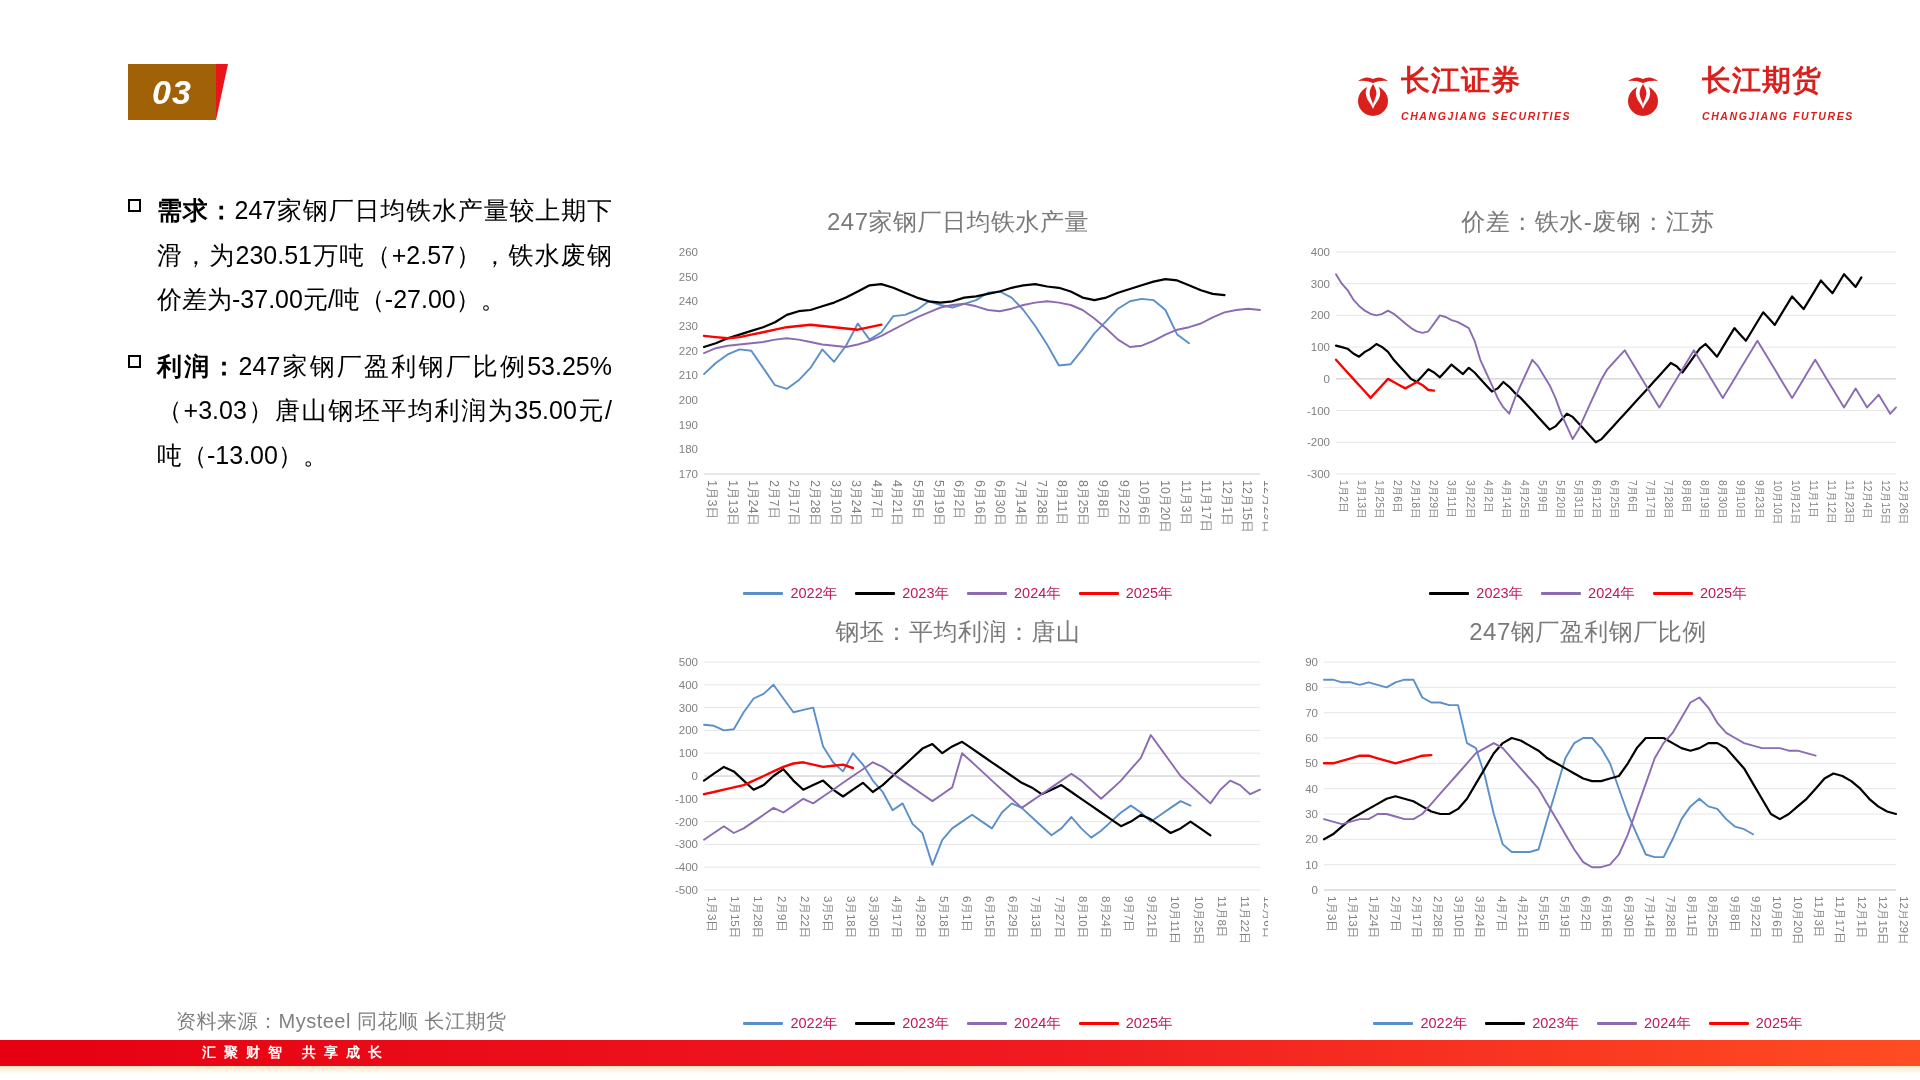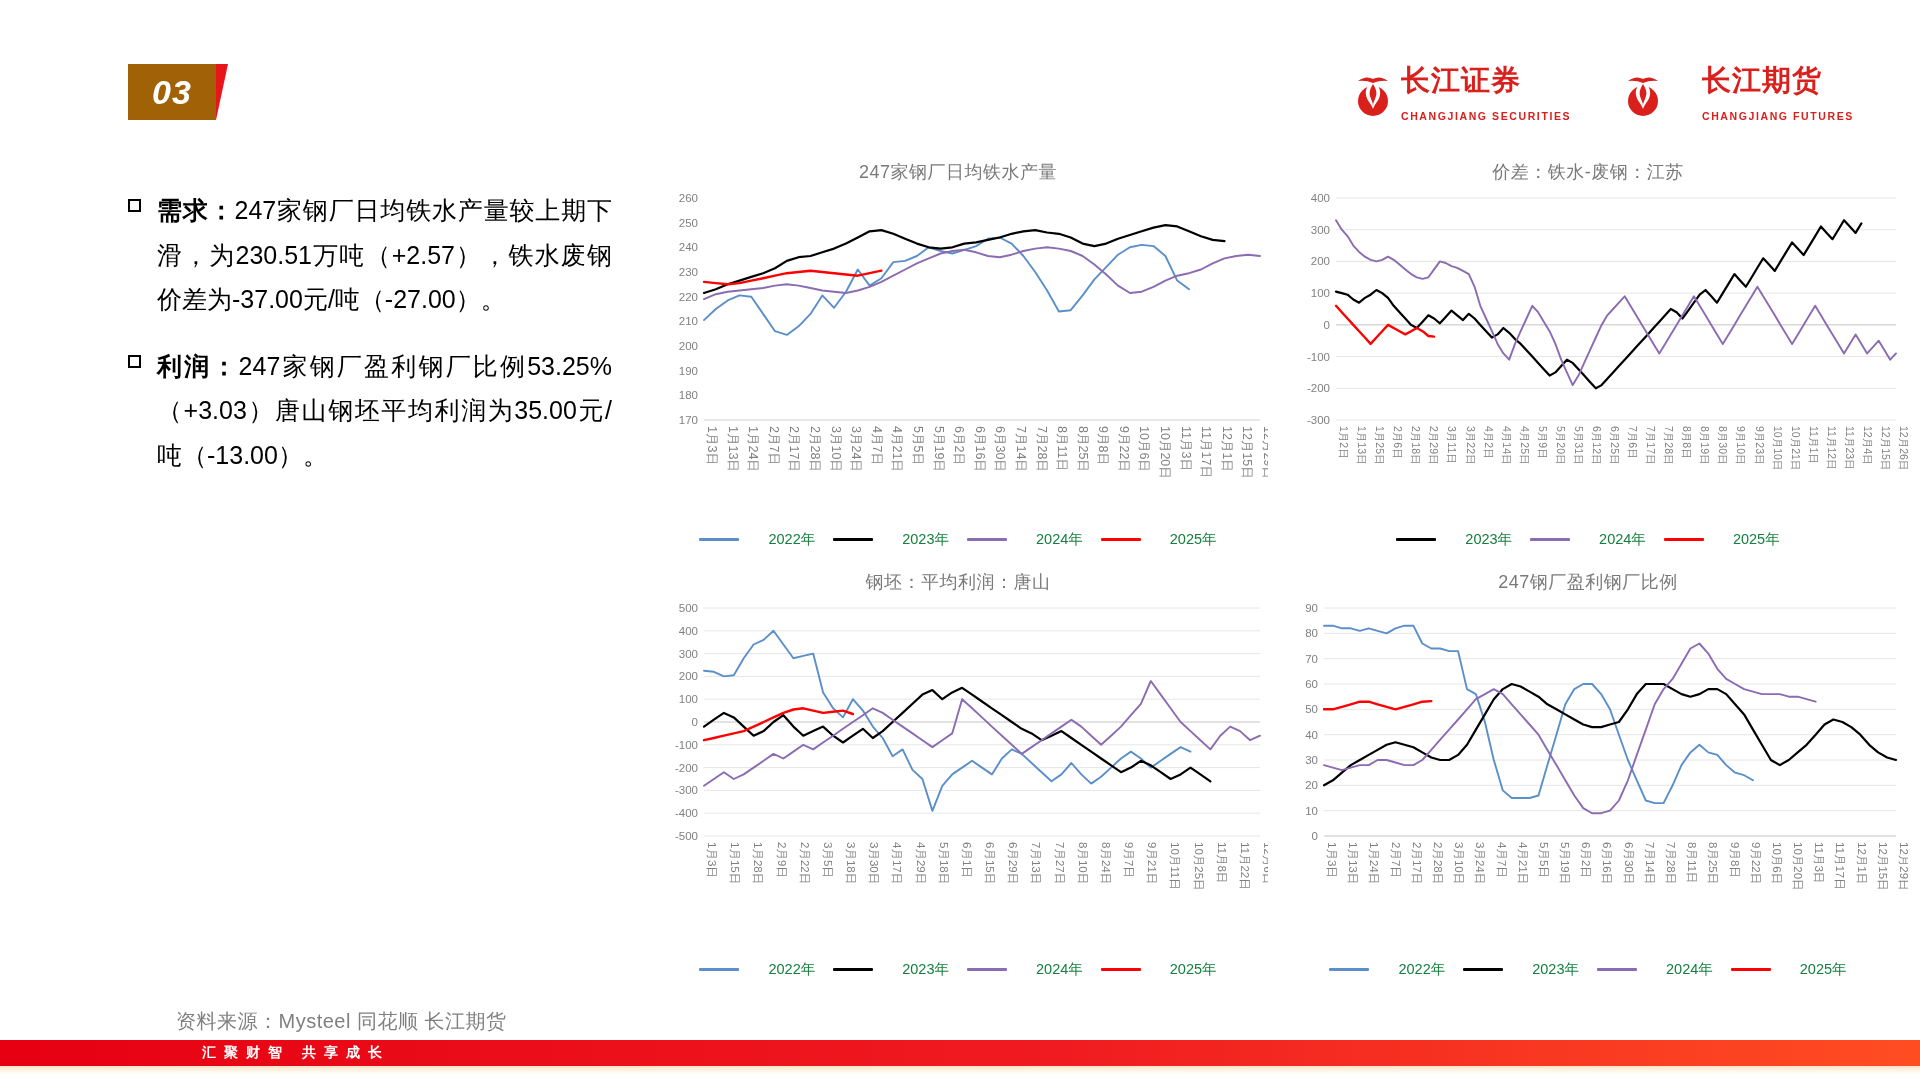--- a/index.html
+++ b/index.html
@@ -28,50 +28,50 @@
     position:absolute; left:258px; top:52px;
     font-size:53px; font-weight:bold; color:#ED1C24;
     letter-spacing:2px; white-space:nowrap;
     text-shadow: 2px 2px 0 rgba(237,28,36,0.25);
   }
   .logo-block { position:absolute; top:66px; display:flex; align-items:center; }
   #logo-securities { left:1352px; }
   #logo-futures    { left:1622px;gap:31px; }
   .logo-mark { width:42px; height:46px; position:relative; margin-right:7px; }
   .logo-cn { font-size:29px; font-weight:bold; color:#D9201C; letter-spacing:1px; line-height:1; }
-  .logo-en { font-size:10.5px; font-weight:bold; color:#D9201C; letter-spacing:1.6px; line-height:1; margin-top:16px; }
+  .logo-en { font-size:10.5px; font-weight:bold; color:#D9201C; letter-spacing:1.6px; line-height:1; margin-top:16px;font-style:italic; }
   
   #bullet-panel { position:absolute; left:128px; top:188px; width:510px; }
   .bullet-item { display:flex; margin-bottom:22px; }
   .bullet-marker {
     flex:0 0 auto; width:13px; height:13px; border:2.5px solid #000;
     margin-right:16px; margin-top:11px;
   }
   .bullet-text {
     font-size:25px; line-height:1.78; color:#000; text-align:justify;
     text-justify:inter-ideograph; width:455px;
   }
   .bullet-text b { font-weight:bold; }
   
   .chart-panel { position:absolute; }
   #chart-iron-output   { left:648px;  top:160px;  width:620px; height:400px; }
   #chart-price-spread  { left:1268px; top:160px;  width:640px; height:400px; }
   #chart-billet-profit { left:648px;  top:570px;  width:620px; height:420px; }
   #chart-profit-ratio  { left:1268px; top:570px;  width:640px; height:420px; }
   .chart-title {
-    text-align:center; font-size:18px; color:#7a7a7a; font-weight:normal;
-    margin-bottom:4px; letter-spacing:0.5px;
+    text-align:center; font-size:24px; color:#7a7a7a; font-weight:normal;
+    margin-bottom:4px; letter-spacing:0.5px;margin-top:46px;
   }
   .chart-svg { display:block; }
   .legend-row {
     display:flex; justify-content:center; align-items:center; gap:0px; margin-top:2px;
   }
   .legend-entry { display:flex; align-items:center; margin:0 9px; }
   .legend-swatch { width:40px; height:3.5px; margin-right:7px; border-radius:1px; }
-  .legend-label { font-size:14.5px; color:#15803d;margin-left:22px; }
+  .legend-label { font-size:14.5px; color:#be185d; }
   
   #source-note {
     position:absolute; left:176px; top:1008px;
     font-size:20px; color:#808080; letter-spacing:0.5px;
   }
   #footer-bar {
     position:absolute; left:0; top:1040px; width:1920px; height:26px;
     background:linear-gradient(90deg,#E60012 0%,#F01B20 55%,#FF4D22 100%);
   }
   #footer-slogan {

